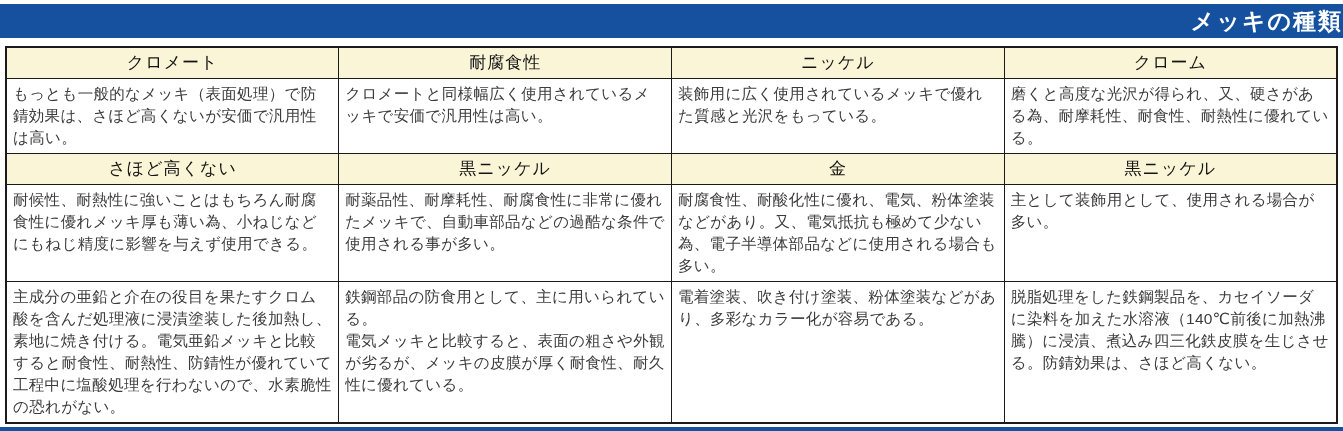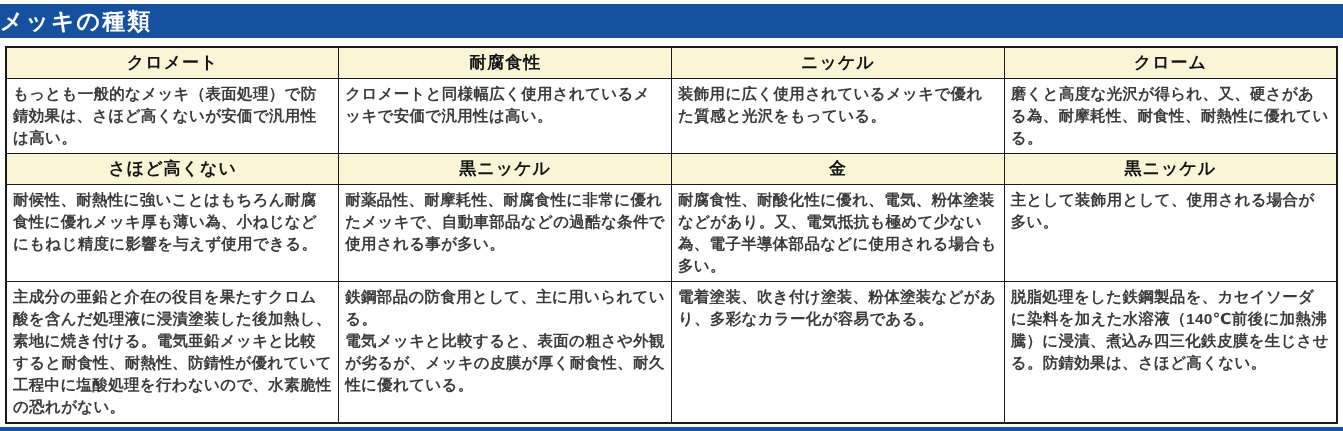--- a/index.html
+++ b/index.html
@@ -21,44 +21,43 @@
     top: 4px;
     width: 1343px;
     height: 34px;
     background: #15519f;
     color: #ffffff;
     font-size: 23px;
     font-weight: bold;
     letter-spacing: 2px;
     display: flex;
     align-items: center;
-    justify-content: flex-start;
+    justify-content: flex-end;
   }
   .plating-table {
     position: absolute;
     left: 5px;
     top: 46px;
     width: 1333px;
     border-collapse: collapse;
     table-layout: fixed;
     background: #ffffff;
     border: 2px solid #1a1a1a;
   }
   .plating-table th, .plating-table td {
     border: 1.5px solid #1a1a1a;
     width: 25%;
     box-sizing: border-box;
     overflow: hidden;
-    font-weight: bold;
   }
   .plating-table th {
     background: #faf5d6;
     color: #141414;
     font-size: 17px;
-    font-weight: bold;
+    font-weight: normal;
     text-align: center;
     height: 31px;
     padding: 2px 4px;
     letter-spacing: 1px;
   }
   .plating-table td {
     background: #ffffff;
     color: #3c3c3c;
     font-size: 15.5px;
     line-height: 22px;

